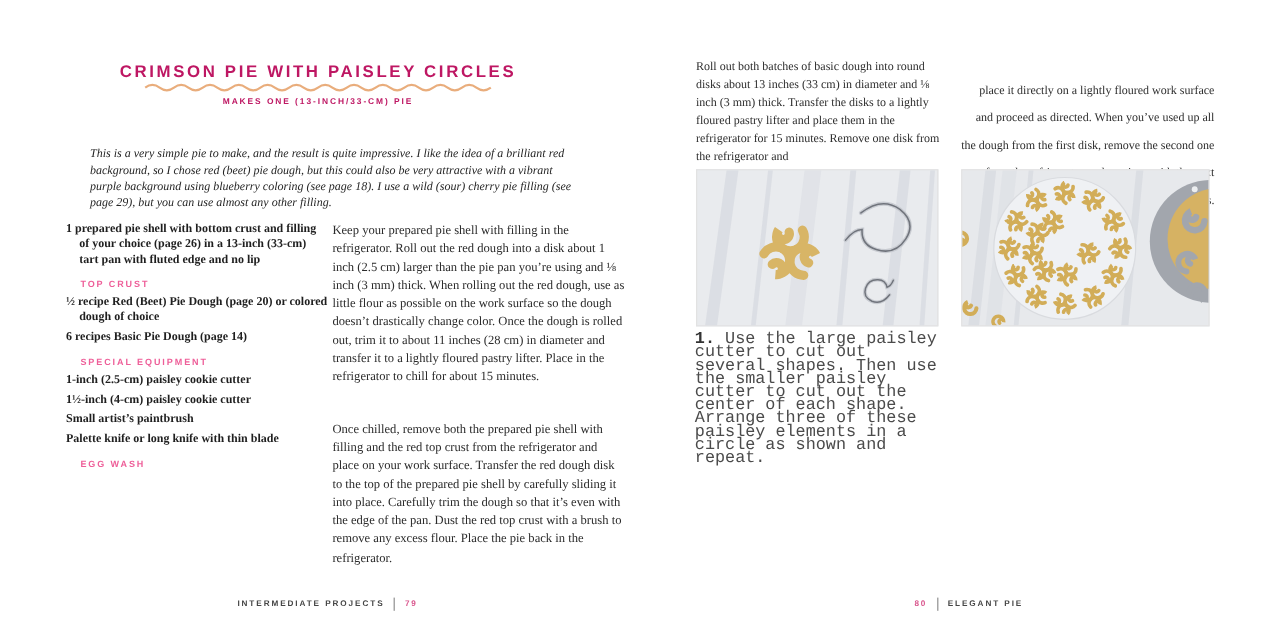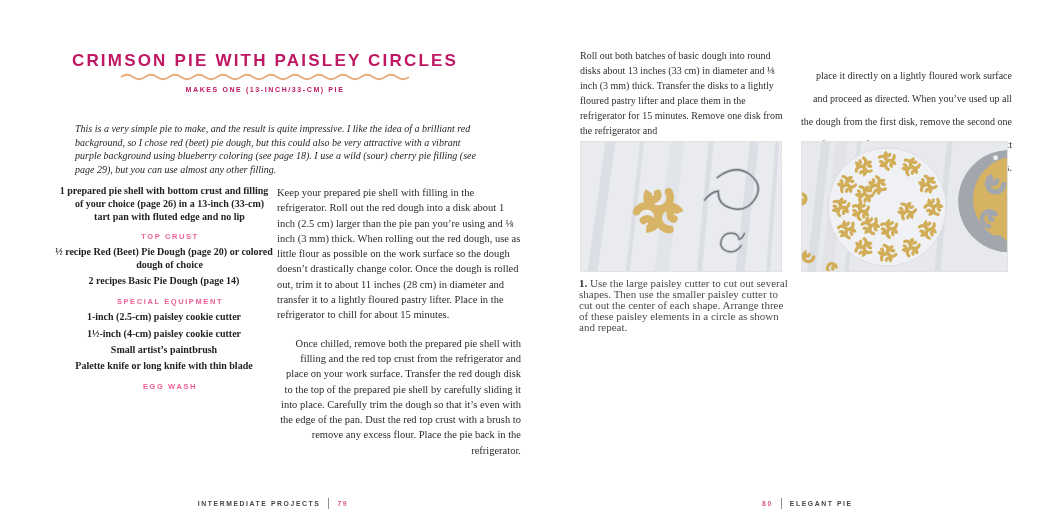--- a/index.html
+++ b/index.html
@@ -6,53 +6,53 @@
   .spread{
     position:relative;width:1060px;height:530px;background:#ffffff;
     font-family:"Liberation Serif",serif;overflow:hidden;margin:0 auto;
   }
   .abs{position:absolute;}
 
   
   .title-block{left:35px;top:52px;width:460px;text-align:center;}
   .recipe-title{
     font-family:"Liberation Sans",sans-serif;font-weight:bold;
-    font-size:17px;letter-spacing:2.2px;color:#be1763;line-height:1.1;
+    font-size:14px;letter-spacing:2.2px;color:#be1763;line-height:1.1;
   }
   .wave-svg{display:block;margin:2px auto 0 auto;}
   .recipe-yield{
     font-family:"Liberation Sans",sans-serif;font-weight:bold;
     font-size:7px;letter-spacing:1.6px;color:#be1763;margin-top:5px;
   }
   .intro{
     left:75px;top:122px;width:410px;
     font-style:italic;font-size:10px;line-height:13.6px;color:#262626;
   }
-  .ingredients{left:55px;top:185px;width:218px;text-align:center;}
+  .ingredients{left:55px;top:185px;width:218px;}
   .ing-item{
     font-weight:bold;font-size:10px;line-height:12.8px;color:#1f1f1f;
     padding-left:11px;text-indent:-11px;margin:0 0 3.5px 0;
   }
   .ing-heading{
     font-family:"Liberation Sans",sans-serif;font-weight:bold;
     font-size:7.5px;letter-spacing:1.6px;color:#ee5f99;
     margin:9px 0 5px 12px;
   }
   .method{left:277px;top:185px;width:244px;font-size:10.5px;line-height:15.3px;color:#2b2b2b;}
   .method p{margin:0;}
-  .method p + p{margin-top:13px;text-align:right;}
+  .method p + p{margin-top:28px;}
 
   
   .colA{left:580px;top:48px;width:212px;font-size:10px;line-height:15px;color:#2e2e2e;}
   .colB{left:800px;top:64px;width:212px;font-size:10px;line-height:23px;color:#2e2e2e;text-align:right;}
   .photo{border:1px solid #e2e2e2;box-sizing:border-box;background:#e9ebee;}
   .photo1{left:580px;top:141px;}
   .photo2{left:801px;top:141px;}
   .caption{
-    font-family:Liberation Serif, serif;font-size:11px;line-height:11px;color:#4b4b4b;
+    font-family:Liberation Mono, monospace;font-size:14px;line-height:11px;color:#4b4b4b;
   }
   .cap1{left:579px;top:278px;width:210px;}
   .cap2{left:800px;top:278px;width:214px;}
   .cap-num{font-weight:bold;color:#333;}
 
   
   .footer{
     display:flex;align-items:center;gap:8px;
     font-family:"Liberation Sans",sans-serif;font-weight:bold;
     font-size:6.8px;letter-spacing:1.6px;color:#454545;
@@ -90,21 +90,21 @@
     </svg>
     <div class="recipe-yield">MAKES ONE (13-INCH/33-CM) PIE</div>
   </div>
 
   <div class="abs intro">This is a very simple pie to make, and the result is quite impressive. I like the idea of a brilliant red background, so I chose red (beet) pie dough, but this could also be very attractive with a vibrant purple background using blueberry coloring (see page 18). I use a wild (sour) cherry pie filling (see page 29), but you can use almost any other filling.</div>
 
   <div class="abs ingredients">
     <p class="ing-item">1 prepared pie shell with bottom crust and filling of your choice (page 26) in a 13-inch (33-cm) tart pan with fluted edge and no lip</p>
     <p class="ing-heading">TOP CRUST</p>
     <p class="ing-item">½ recipe Red (Beet) Pie Dough (page 20) or colored dough of choice</p>
-    <p class="ing-item">2 recipes Basic Pie Dough (page 14)</p>
+    <p class="ing-item">6 recipes Basic Pie Dough (page 14)</p>
     <p class="ing-heading">SPECIAL EQUIPMENT</p>
     <p class="ing-item">1-inch (2.5-cm) paisley cookie cutter</p>
     <p class="ing-item">1½-inch (4-cm) paisley cookie cutter</p>
     <p class="ing-item">Small artist’s paintbrush</p>
     <p class="ing-item">Palette knife or long knife with thin blade</p>
     <p class="ing-heading">EGG WASH</p>
   </div>
 
   <div class="abs method">
     <p>Keep your prepared pie shell with filling in the refrigerator. Roll out the red dough into a disk about 1 inch (2.5 cm) larger than the pie pan you’re using and ⅛ inch (3 mm) thick. When rolling out the red dough, use as little flour as possible on the work surface so the dough doesn’t drastically change color. Once the dough is rolled out, trim it to about 11 inches (28 cm) in diameter and transfer it to a lightly floured pastry lifter. Place in the refrigerator to chill for about 15 minutes.</p>

